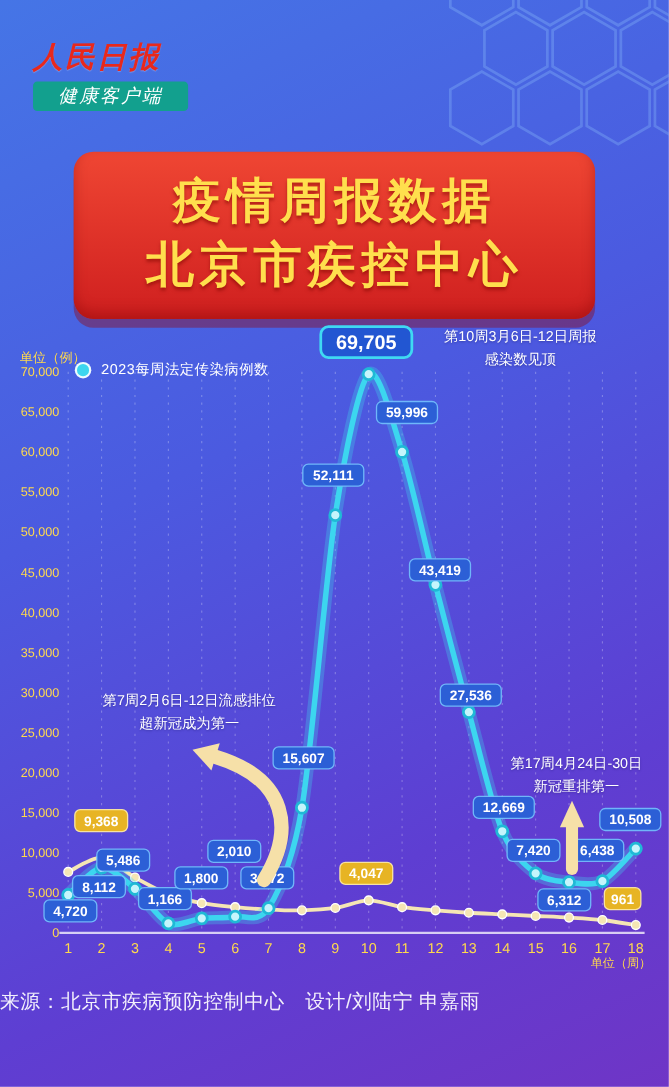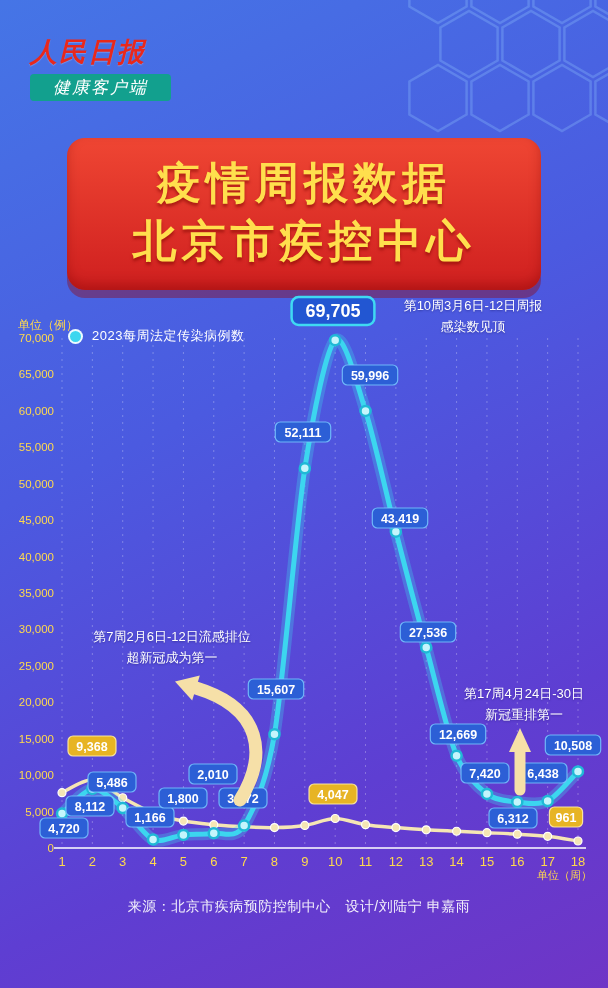--- a/index.html
+++ b/index.html
@@ -30,21 +30,21 @@
   .y-unit{position:absolute;left:18px;top:317px;color:#ffd94d;font-size:12px;}
   .x-unit{position:absolute;right:16px;top:868px;color:#ffd94d;font-size:11px;}
   
   .chart-wrap{position:absolute;left:0;top:300px;width:608px;height:580px;}
   
   .anno{position:absolute;color:#fff;font-size:13px;line-height:1.6;text-align:center;text-shadow:0 1px 2px rgba(20,20,90,.4);}
   .anno-peak{left:375px;top:296px;width:196px;}
   .anno-flu{left:78px;top:627px;width:188px;}
   .anno-covid{left:448px;top:684px;width:152px;}
   
-  .footer{position:absolute;left:0;right:10px;top:898px;text-align:center;color:rgba(255,255,255,.92);font-size:14px;letter-spacing:.5px;}
+  .footer{position:absolute;left:0;right:10px;top:898px;text-align:left;color:rgba(255,255,255,.92);font-size:18px;letter-spacing:.5px;}
 </style>
 </head>
 <body>
 
 <div class="page">
 
   <svg class="hex-layer" id="hex-svg" width="320" height="260">
       <path d="M178.6,6.5 L150.0,23.0 L121.4,6.5 L121.4,-26.5 L150.0,-43.0 L178.6,-26.5 Z" fill="none" stroke="rgba(150,205,255,.28)" stroke-width="2.5"></path>
       <path d="M240.6,6.5 L212.0,23.0 L183.4,6.5 L183.4,-26.5 L212.0,-43.0 L240.6,-26.5 Z" fill="none" stroke="rgba(150,205,255,.28)" stroke-width="2.5"></path>
       <path d="M302.6,6.5 L274.0,23.0 L245.4,6.5 L245.4,-26.5 L274.0,-43.0 L302.6,-26.5 Z" fill="none" stroke="rgba(150,205,255,.28)" stroke-width="2.5"></path>

